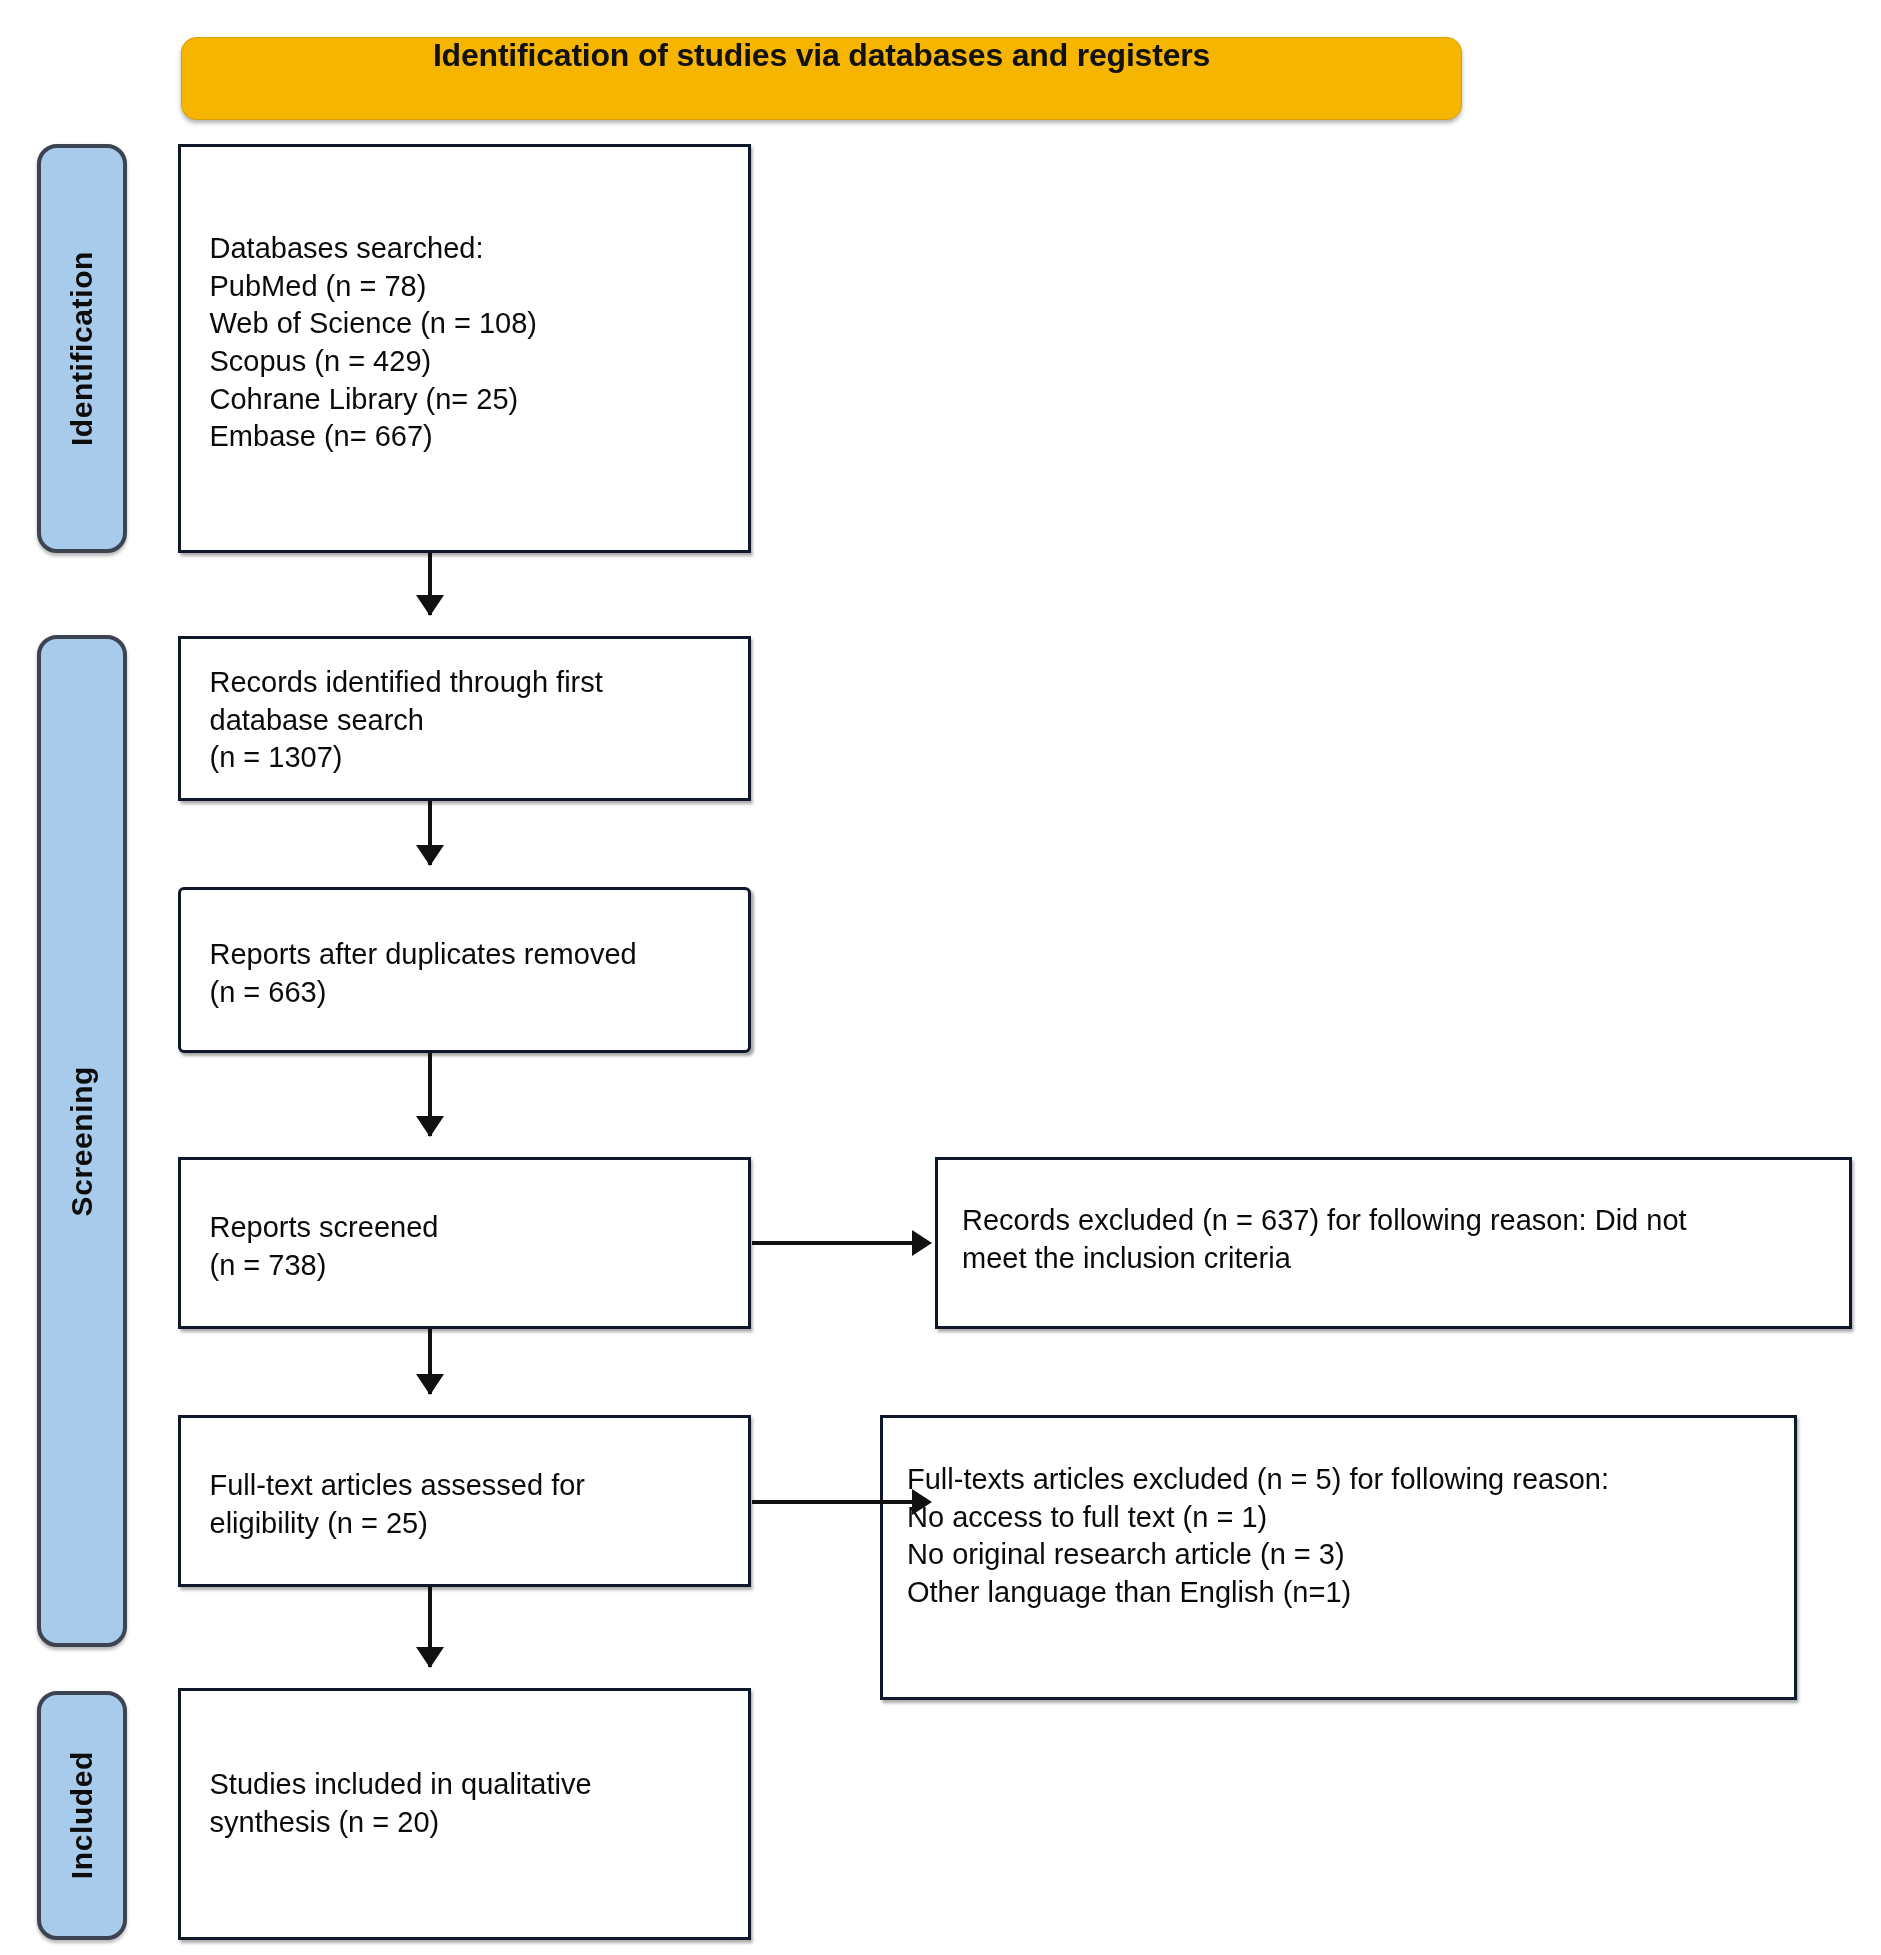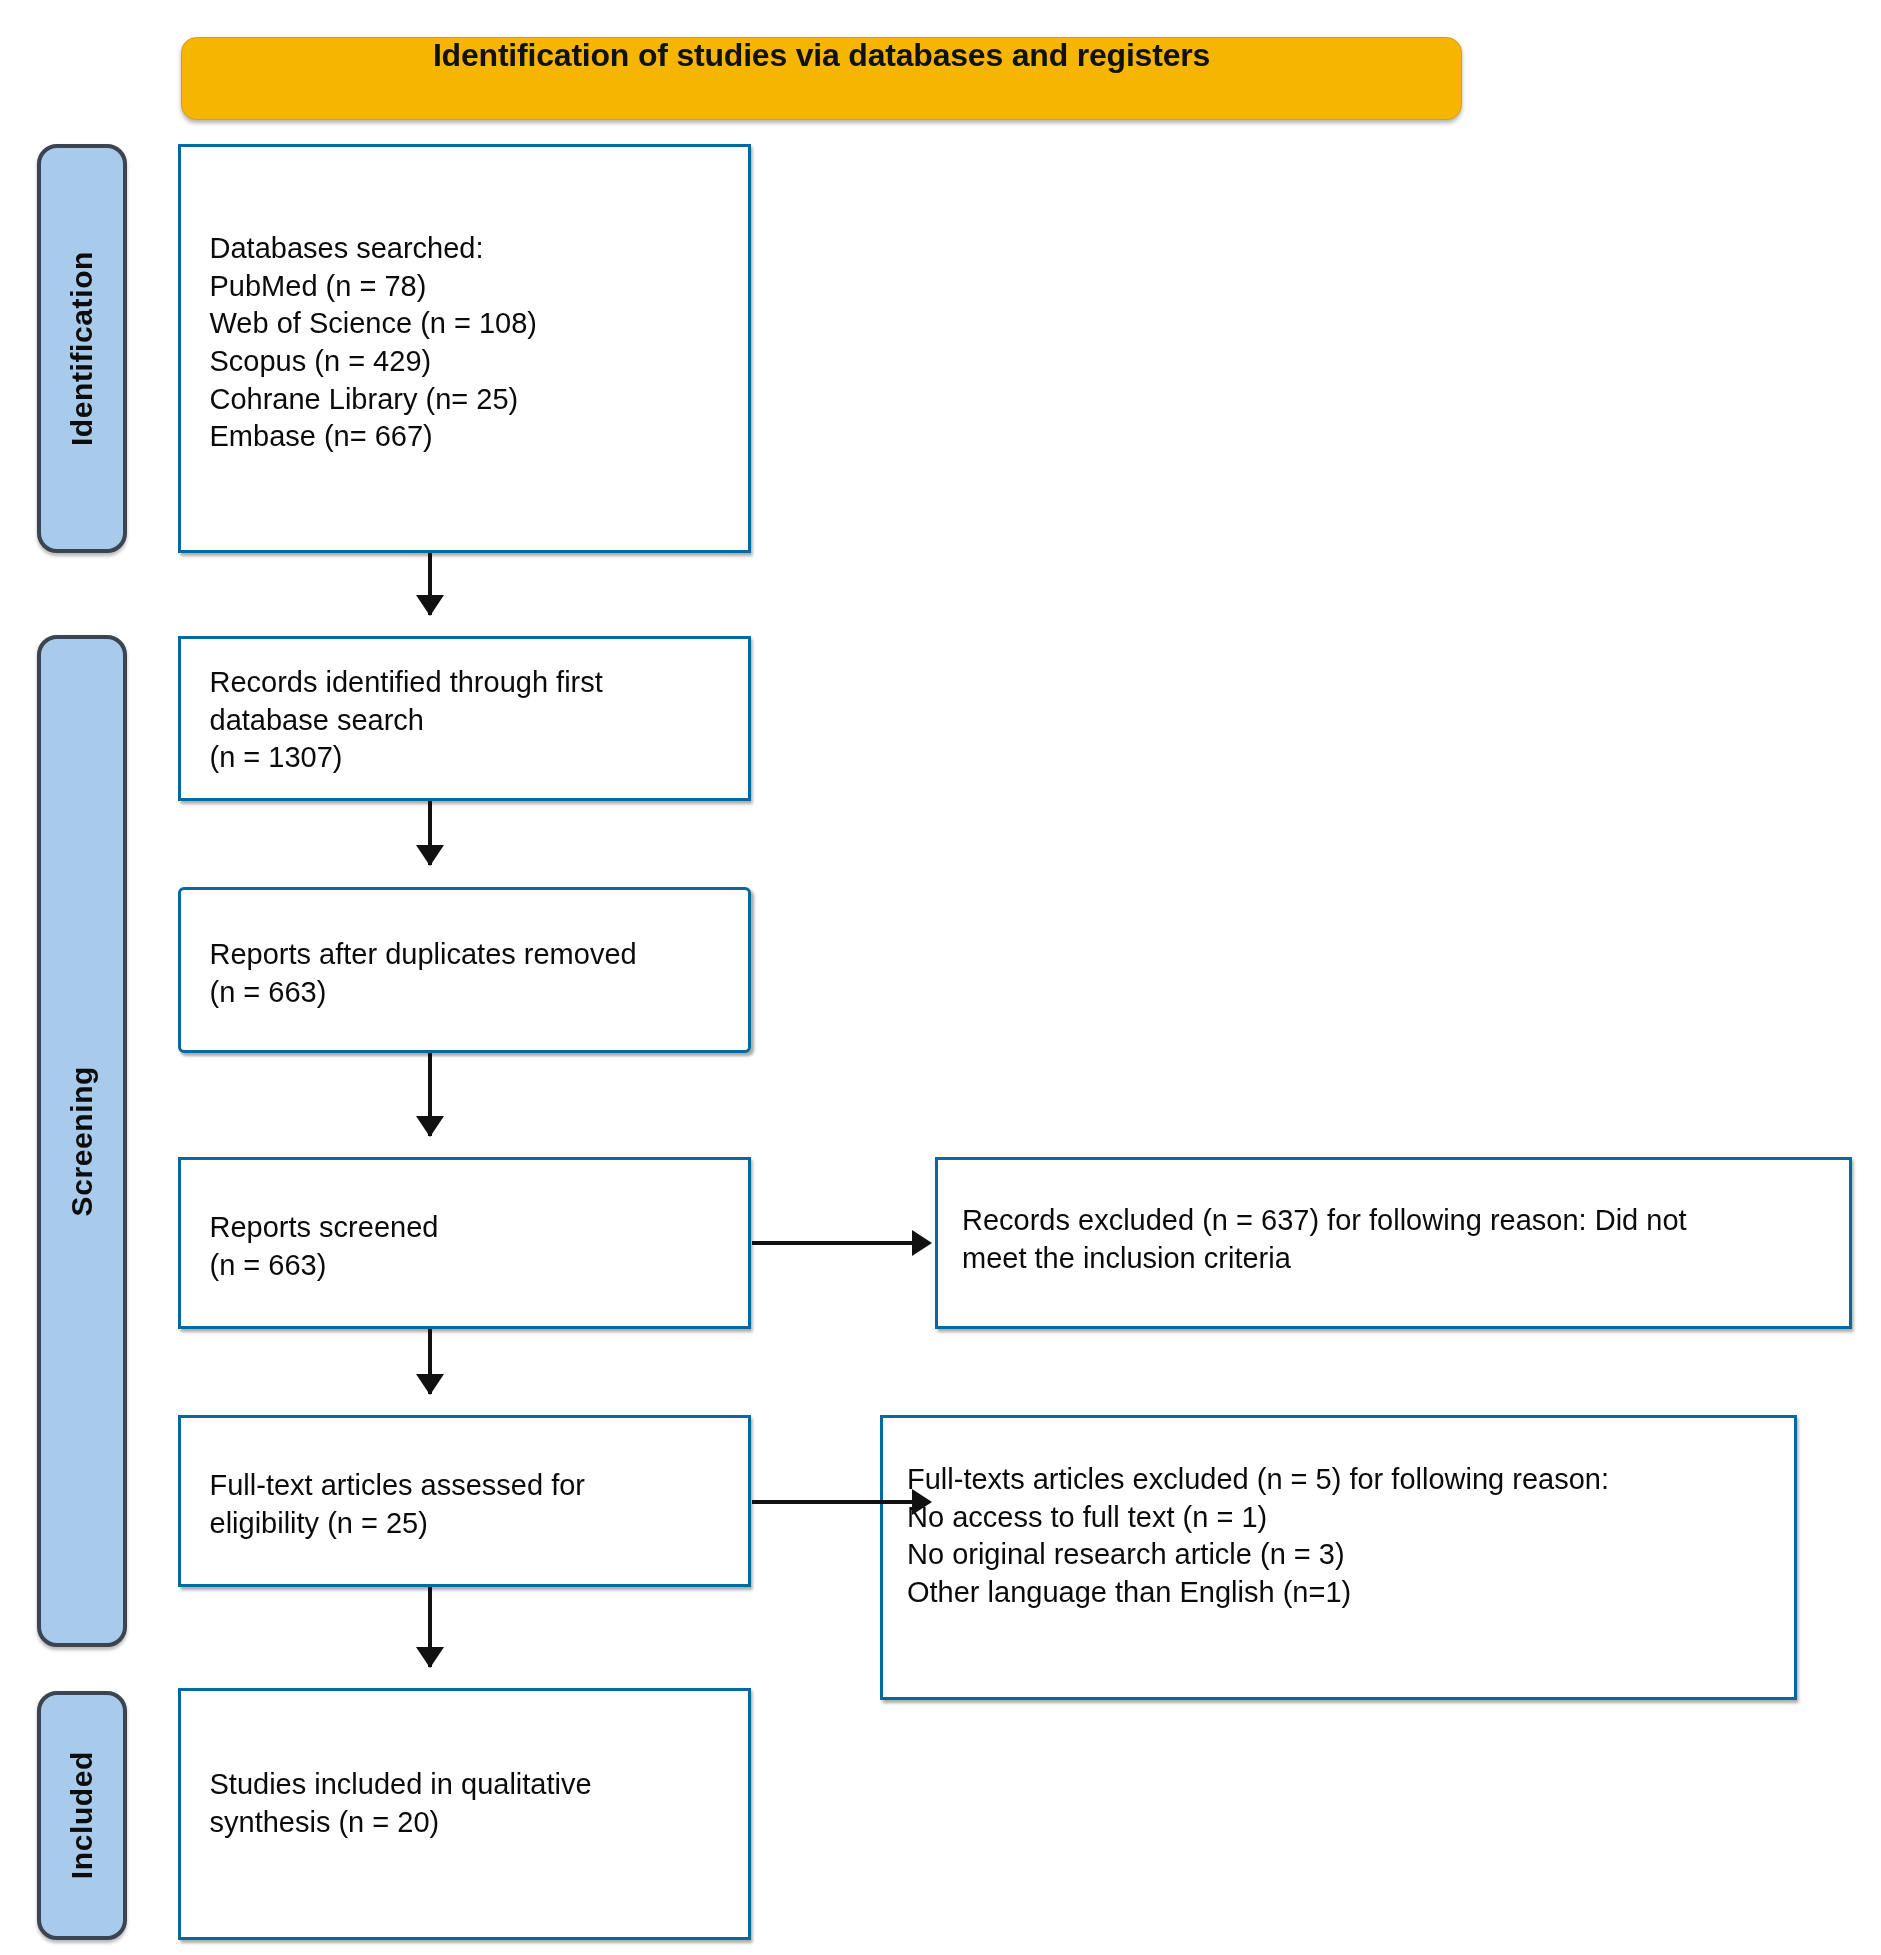--- a/index.html
+++ b/index.html
@@ -64,21 +64,21 @@
     white-space: nowrap;
   }
   #bar-identification { left: 37px;  top: 144px;  height: 409px; }
   #bar-screening      { left: 37px;  top: 635px; height: 1012px; }
   #bar-included       { left: 37px;  top: 1691px; height: 249px; }
 
   
   .flow-box {
     position: absolute;
     background: #ffffff;
-    border: 3px solid #0369a1;
+    border: 3px solid #0f172a;
     box-sizing: border-box;
     box-shadow: 2.4px 3px 3px rgba(0,0,0,0.34);
   }
   .flow-text {
     position: absolute;
     left: 28.5px;
     right: 15.4px;
     font-size: 29px;
     line-height: 1.30;
     color: #0b0b0b;
@@ -186,21 +186,21 @@
 (n = 1307)</div>
   </div>
 
   <div class="flow-box" id="box-duplicates">
     <div class="flow-text">Reports after duplicates removed
 (n = 663)</div>
   </div>
 
   <div class="flow-box" id="box-screened">
     <div class="flow-text">Reports screened
-(n = 663)</div>
+(n = 738)</div>
   </div>
 
   <div class="flow-box" id="box-excluded-records">
     <div class="flow-text">Records excluded (n = 637) for following reason: Did not
 meet the inclusion criteria</div>
   </div>
 
   <div class="flow-box" id="box-fulltext">
     <div class="flow-text">Full-text articles assessed for
 eligibility (n = 25)</div>

